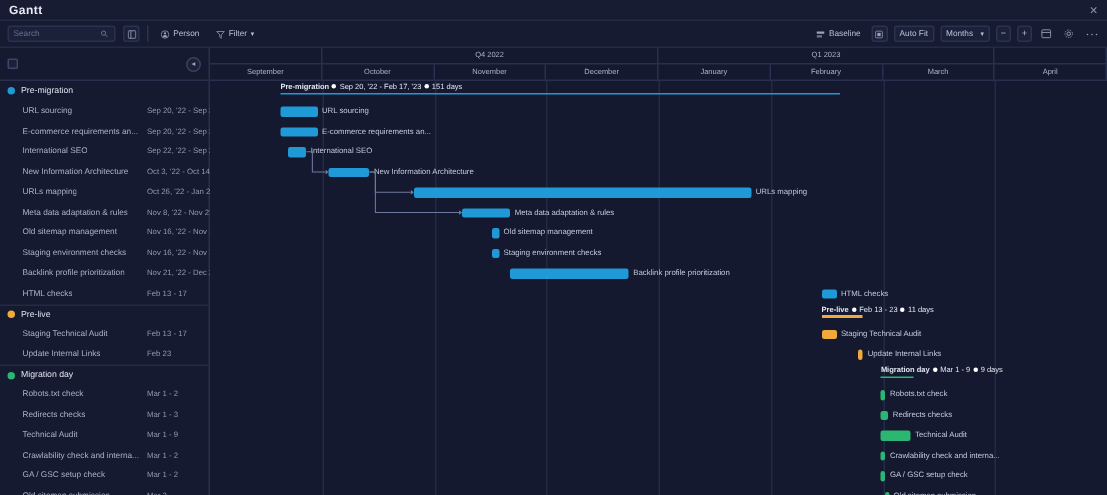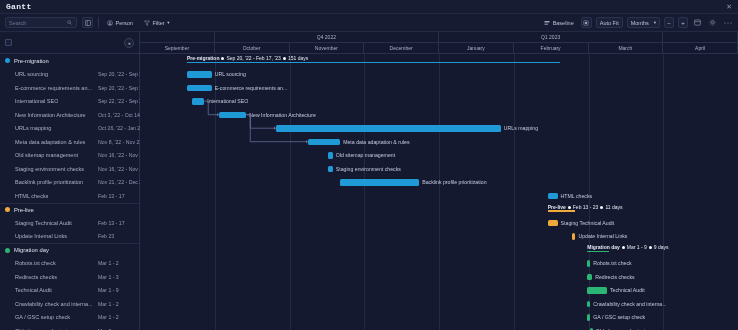--- a/index.html
+++ b/index.html
@@ -11,21 +11,21 @@
     overflow: hidden;
   }
   #app { position: relative; width: 738px; height: 330px; }
 
   
   .titlebar {
     height: 14px; background: #171c33;
     display: flex; align-items: center; padding: 0 6px;
     border-bottom: 1px solid #222a45;
   }
-  .app-title { font-size: 8px; font-weight: bold; color: #e8ebf5; letter-spacing: .3px; font-family: Liberation Mono, monospace; }
+  .app-title { font-size: 8px; font-weight: bold; color: #e8ebf5; letter-spacing: .3px; }
   .win-close { margin-left: auto; font-size: 7px; color: #8b92ad; cursor: pointer; }
 
   
   .toolbar {
     height: 18px; background: #161b31;
     display: flex; align-items: center; gap: 5px;
     padding: 0 5px; border-bottom: 1px solid #222a45;
   }
   .search-box {
     position: relative; width: 72px; height: 11px;

